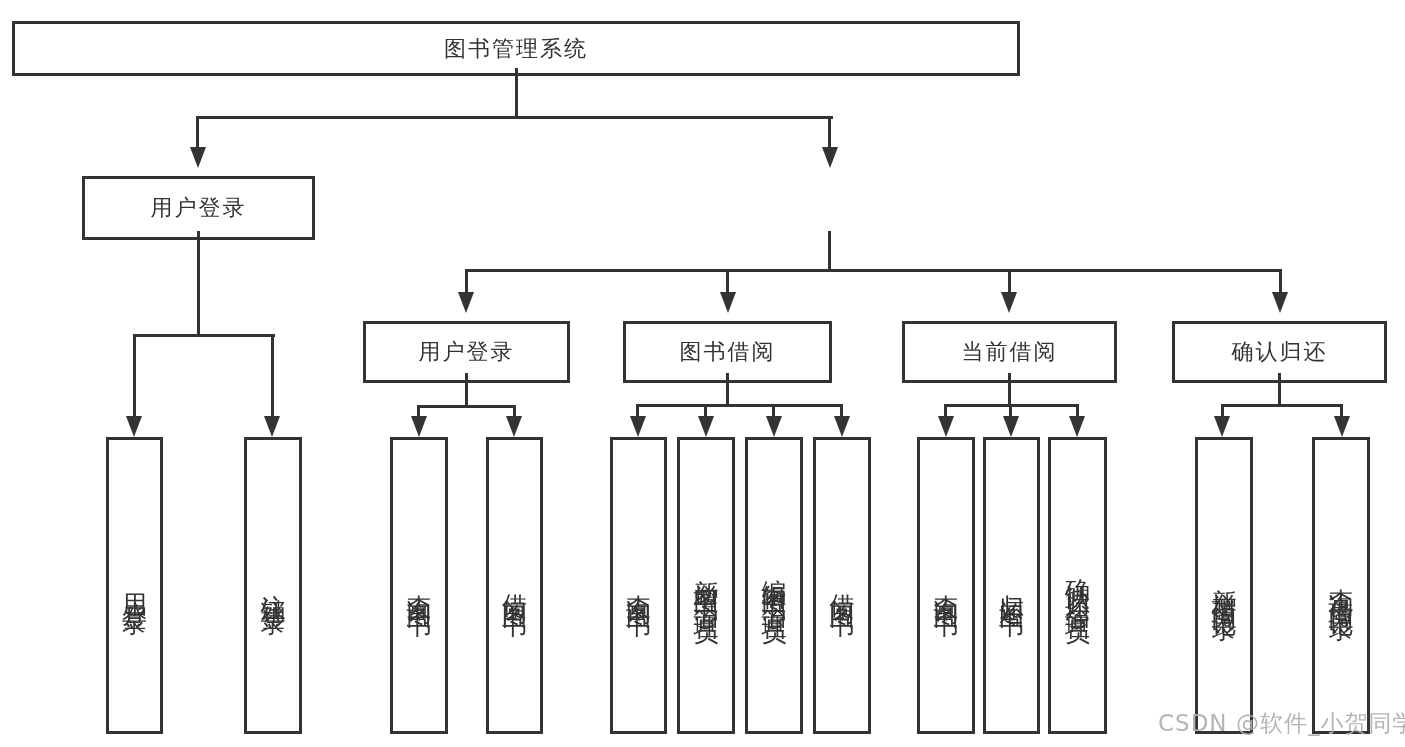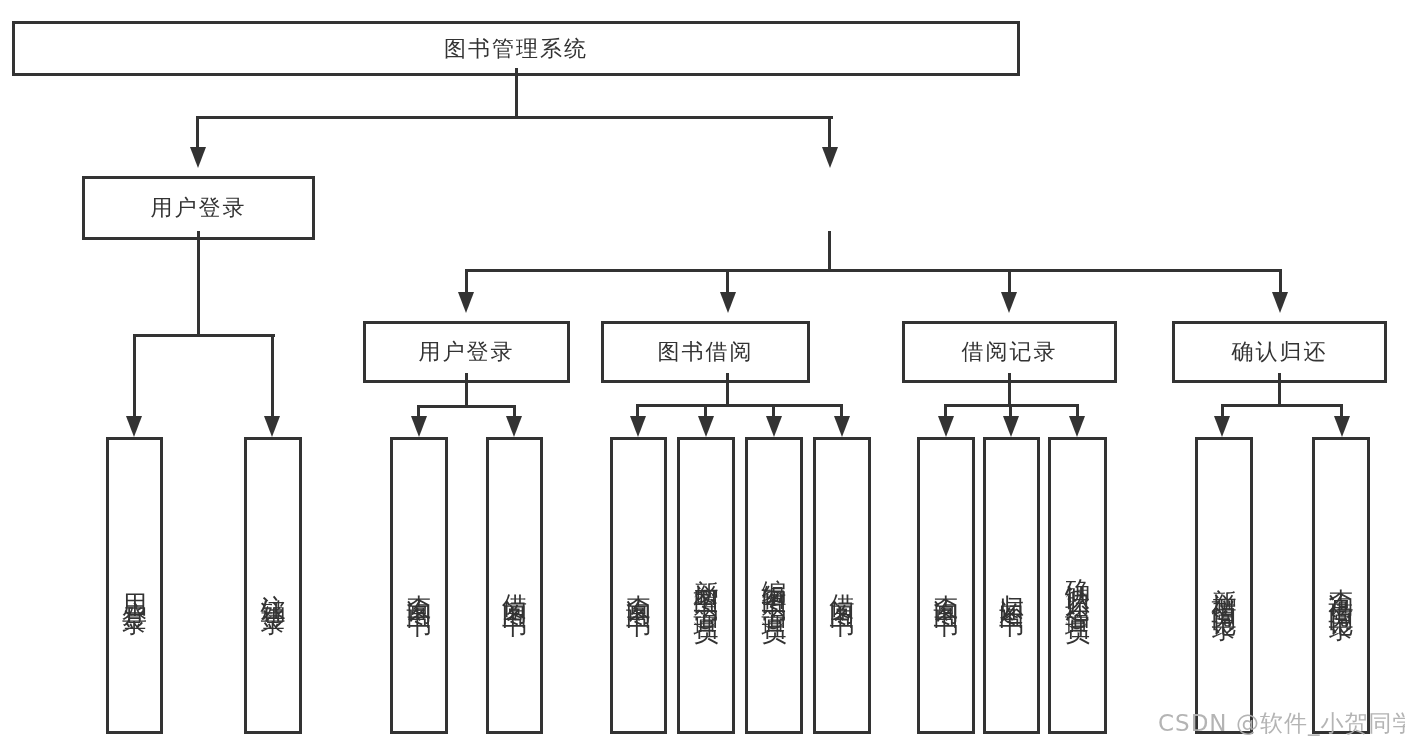--- a/index.html
+++ b/index.html
@@ -58,22 +58,22 @@
   <div class="v" style="left:465px;top:269px;height:23px"></div>
   <div class="arrow" style="left:458px;top:292px"></div>
   <div class="v" style="left:726px;top:269px;height:23px"></div>
   <div class="arrow" style="left:720px;top:292px"></div>
   <div class="v" style="left:1008px;top:269px;height:23px"></div>
   <div class="arrow" style="left:1001px;top:292px"></div>
   <div class="v" style="left:1279px;top:269px;height:23px"></div>
   <div class="arrow" style="left:1272px;top:292px"></div>
 
   <div class="node" style="left:363px;top:313px;width:207px;height:62px">用户登录</div>
-  <div class="node" style="left:601px;top:313px;width:209px;height:62px">图书借阅</div>
-  <div class="node" style="left:902px;top:313px;width:215px;height:62px">借阅记录</div>
+  <div class="node" style="left:623px;top:313px;width:209px;height:62px">图书借阅</div>
+  <div class="node" style="left:902px;top:313px;width:215px;height:62px">当前借阅</div>
   <div class="node" style="left:1172px;top:313px;width:215px;height:62px">确认归还</div>
 
   <div class="v" style="left:465px;top:373px;height:34px"></div>
   <div class="h" style="left:417px;top:405px;width:99px"></div>
   <div class="v" style="left:417px;top:405px;height:11px"></div>
   <div class="arrow" style="left:411px;top:416px"></div>
   <div class="v" style="left:513px;top:405px;height:11px"></div>
   <div class="arrow" style="left:506px;top:416px"></div>
 
   <div class="v" style="left:726px;top:373px;height:33px"></div>

